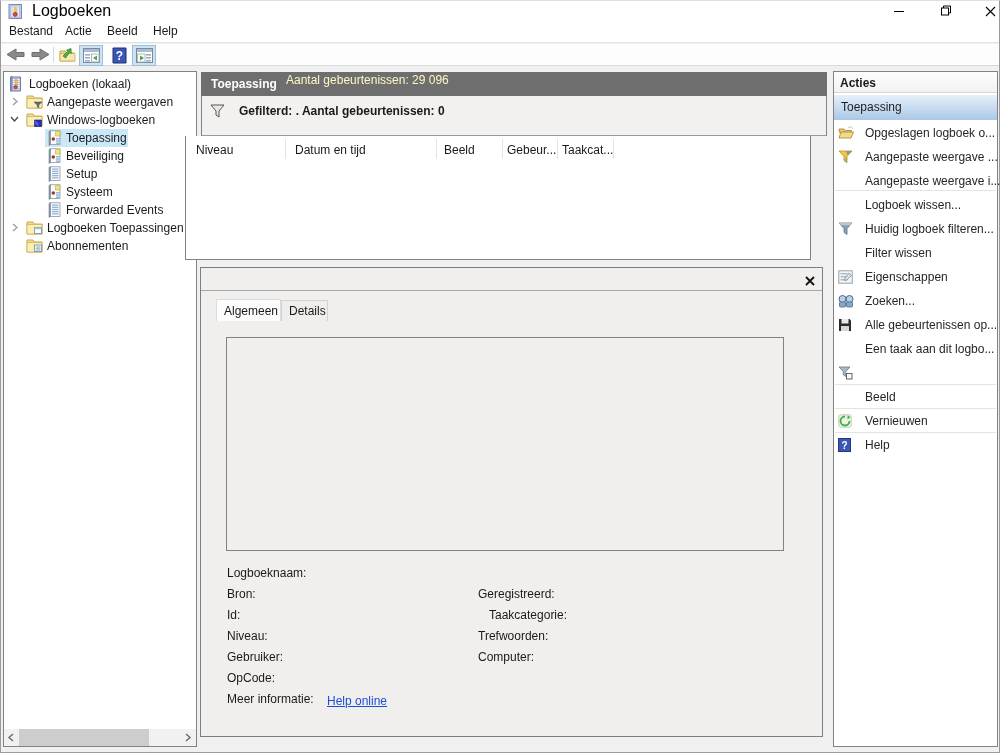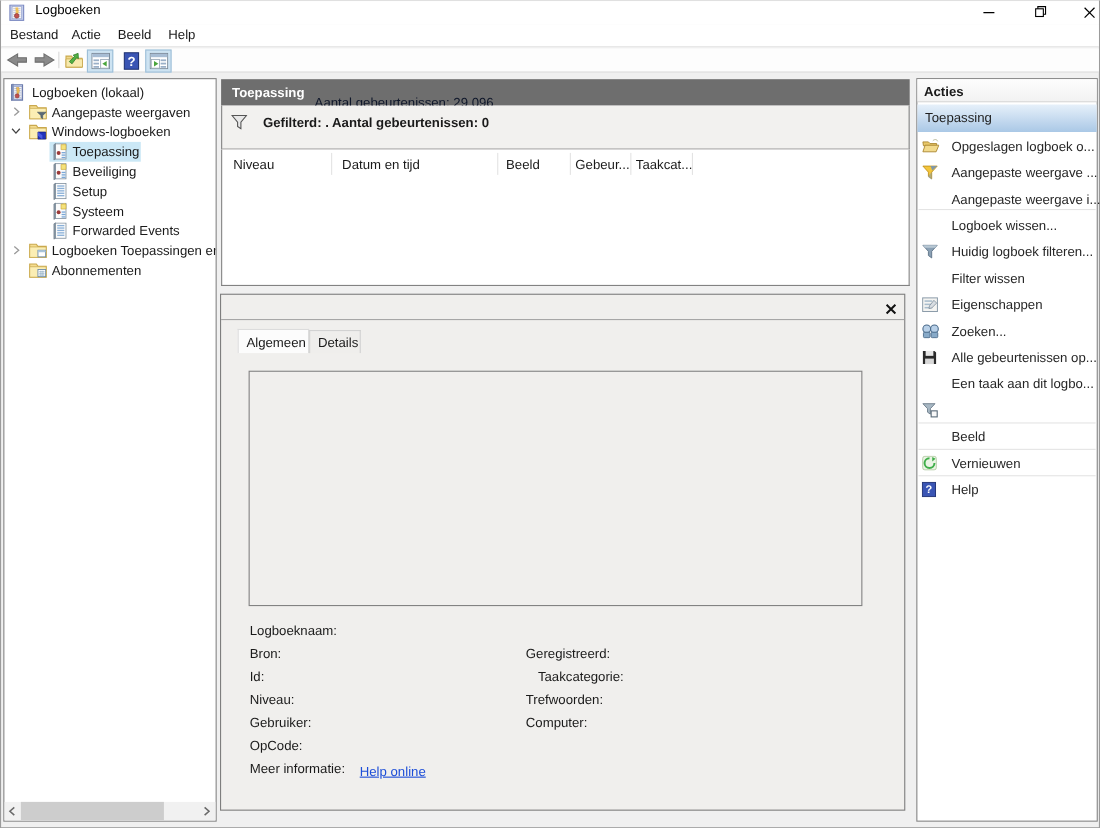--- a/index.html
+++ b/index.html
@@ -2,32 +2,32 @@
 <html><head>
 <meta charset="utf-8">
 <style>
   * { margin:0; padding:0; box-sizing:border-box; }
   html,body { width:1000px; height:753px; overflow:hidden; }
   body { font-family:"Liberation Sans", sans-serif; font-size:12px; color:#1a1a1a; background:#f0f0f0; position:relative; }
   .abs { position:absolute; }
   #window { position:absolute; left:0; top:0; width:1000px; height:753px; background:#f0f0f0; border:1px solid #9b9b9b; border-top:1px solid #e0e0e0; }
   
   #titlebar { position:absolute; left:0; top:0; width:998px; height:21px; background:#ffffff; }
-  #titletext { position:absolute; left:31px; top:1px; font-size:12px; color:#000; }
+  #titletext { position:absolute; left:31px; top:1px; font-size:16px; color:#000; }
   
   #menubar { position:absolute; left:0; top:21px; width:998px; height:21px; background:#ffffff; border-bottom:1px solid #e3e3e3; }
   .menuitem { position:absolute; top:2px; font-size:12px; color:#1a1a1a; }
   
   #toolbar { position:absolute; left:0; top:43px; width:998px; height:22px; background:#fdfdfd; border-bottom:1px solid #d9d9d9; }
   .tbtn-hl { position:absolute; top:1px; width:24px; height:21px; background:#cde3f2; border:1px solid #9ebfd8; }
   
   #leftpanel { position:absolute; left:2px; top:70px; width:194px; height:676px; background:#ffffff; border:1px solid #828282; overflow:hidden; }
   #centerheader { position:absolute; left:200px; top:71px; width:626px; height:24px; background:#6e6e6e; }
   #filterbar { position:absolute; left:200px; top:95px; width:626px; height:40px; background:#f2f1ef; border-left:1px solid #828282; border-right:1px solid #828282; border-bottom:1px solid #989898; }
-  #listarea { position:absolute; left:200px; top:135px; width:626px; height:124px; background:#ffffff; border:1px solid #828282; border-top:none; }
+  #listarea { position:absolute; left:184px; top:135px; width:626px; height:124px; background:#ffffff; border:1px solid #828282; border-top:none; }
   #previewpane { position:absolute; left:199px; top:266px; width:623px; height:470px; background:#f0efed; border:1px solid #7e7e7e; }
   #actionpanel { position:absolute; left:832px; top:70px; width:165px; height:676px; background:#ffffff; border:1px solid #828282; }
   .sep { position:absolute; background:#e4e4e4; height:1px; }
   .treerow { position:absolute; left:0; height:18px; line-height:18px; white-space:nowrap;text-align:right; }
   .acitem { position:absolute; left:0; height:24px; line-height:24px; white-space:nowrap; color:#262626; }
   .lbl { position:absolute; font-size:12px; color:#1a1a1a; white-space:nowrap; }
 </style>
 </head>
 <body>
 <div id="window">
@@ -187,21 +187,21 @@
         </svg>
       <div class="abs" style="left:15px;top:0;width:130px;height:17px;background:#cdcdcd"></div>
       <svg class="abs" style="left:180px;top:4px" width="8" height="9" viewBox="0 0 8 9">
           <path d="M2 1 l4 3.5 l-4 3.5" fill="none" stroke="#6a6a6a" stroke-width="1.4"></path>
         </svg>
     </div>
   </div>
 
   <div id="centerheader">
     <span style="position:absolute;left:10px;top:5px;color:#fff;font-weight:bold">Toepassing</span>
-    <span style="position:absolute;left:85px;top:14px;color:#0f172a">Aantal gebeurtenissen: 29&nbsp;096</span>
+    <span style="position:absolute;left:85px;top:1px;color:#fef9c3">Aantal gebeurtenissen: 29&nbsp;096</span>
   </div>
 
   <div id="filterbar">
     <svg class="abs" style="left:8px;top:8px" width="15" height="14" viewBox="0 0 15 14">
       <path d="M1 1 h13 l-5 6 v6 l-3 -2 v-4 z" fill="#e8e8e8" stroke="#555" stroke-width="1"></path>
     </svg>
     <span style="position:absolute;left:37px;top:8px;font-weight:bold">Gefilterd: . Aantal gebeurtenissen: 0</span>
   </div>
 
   <div id="listarea">

